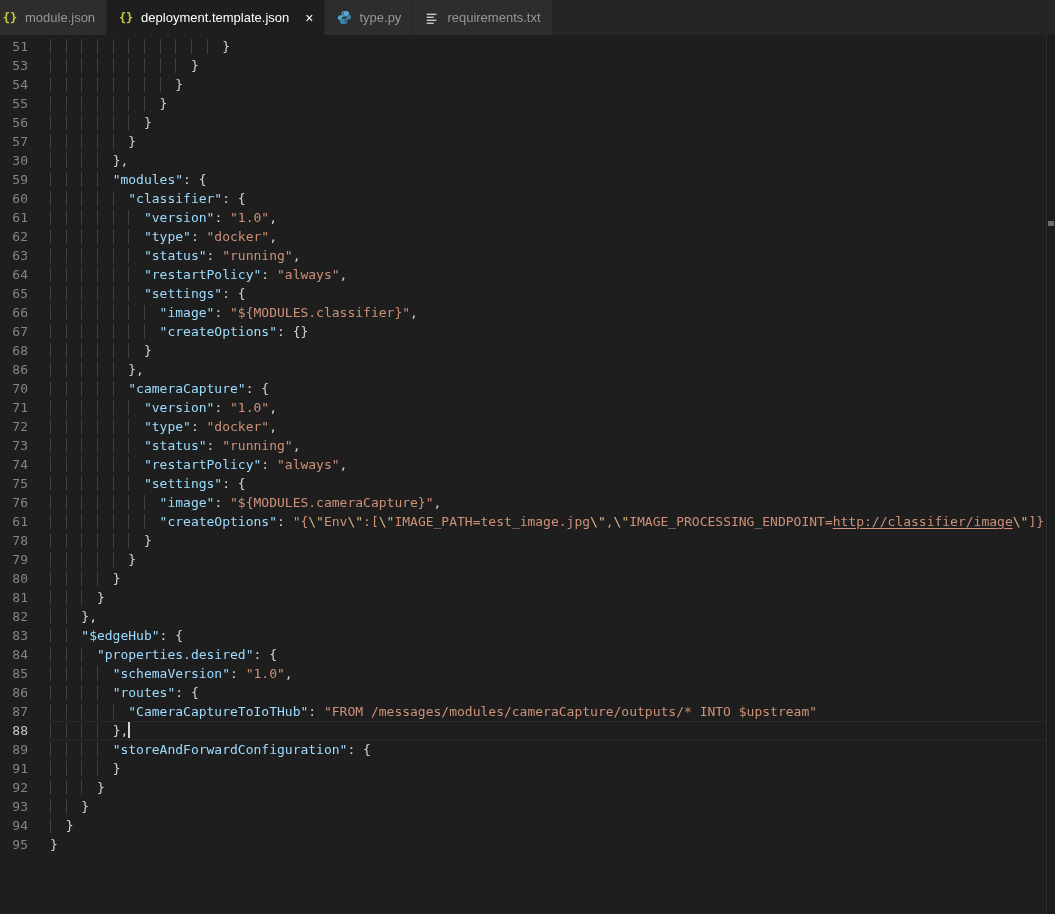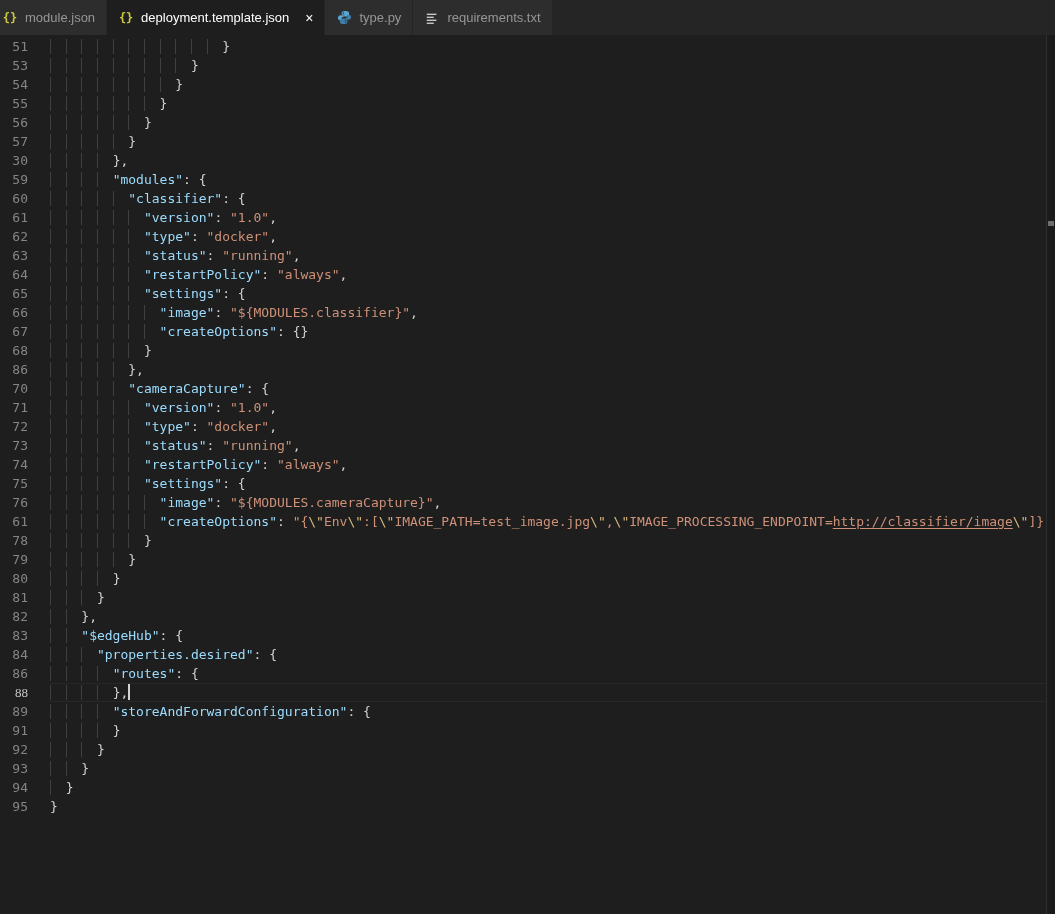--- a/index.html
+++ b/index.html
@@ -17,21 +17,21 @@
   .tabicon.json { color:var(--json-icon,#cbcb41); font-family:"DejaVu Sans Mono",monospace; font-weight:bold; font-size:12px; letter-spacing:0; }
   .close { margin-left:9px; font-size:14px; line-height:14px; color:var(--tab-active-fg,#ffffff); }
 
   
   .editor { position:absolute; left:0; top:35px; right:0; bottom:0; padding-top:2px;
             font-family:"DejaVu Sans Mono","Liberation Mono",monospace; font-size:13px; line-height:19px;
             background:var(--editor-bg,#1e1e1e); overflow:hidden; }
   .row { display:flex; height:19px; }
   .gutter { width:50px; flex:none; text-align:right; padding-right:22px;
             color:var(--line-number,#858585); user-select:none; }
-  .row.current .gutter { color:var(--line-number-active,#c6c6c6);font-family:Liberation Serif, serif; }
+  .row.current .gutter { color:var(--line-number-active,#c6c6c6); }
   .content { flex:1; white-space:pre; overflow:hidden; }
   .row.current .content { box-shadow: inset 0 1px 0 var(--current-line-border,#282828),
                                       inset 0 -1px 0 var(--current-line-border,#282828); }
   .ind { background-image: repeating-linear-gradient(to right,
             var(--indent-guide,#404040) 0, var(--indent-guide,#404040) 1px,
             transparent 1px, transparent 2ch); }
   .k { color:var(--key,#9cdcfe); }
   .s { color:var(--string,#ce9178); }
   .e { color:var(--escape,#d7ba7d); }
   .n { color:var(--number,#b5cea8); }
@@ -207,22 +207,30 @@
     </div>
     <div class="row">
       <div class="gutter">83</div>
       <div class="content"><span class="ind">    </span><span class="k">"$edgeHub"</span><span class="p">: {</span></div>
     </div>
     <div class="row">
       <div class="gutter">84</div>
       <div class="content"><span class="ind">      </span><span class="k">"properties.desired"</span><span class="p">: {</span></div>
     </div>
     <div class="row">
+      <div class="gutter">85</div>
+      <div class="content"><span class="ind">        </span><span class="k">"schemaVersion"</span><span class="p">: </span><span class="s">"1.0"</span><span class="p">,</span></div>
+    </div>
+    <div class="row">
       <div class="gutter">86</div>
       <div class="content"><span class="ind">        </span><span class="k">"routes"</span><span class="p">: {</span></div>
+    </div>
+    <div class="row">
+      <div class="gutter">87</div>
+      <div class="content"><span class="ind">          </span><span class="k">"CameraCaptureToIoTHub"</span><span class="p">: </span><span class="s">"FROM /messages/modules/cameraCapture/outputs/* INTO $upstream"</span></div>
     </div>
     <div class="row current">
       <div class="gutter">88</div>
       <div class="content"><span class="ind">        </span><span class="p">},</span><span class="cursor"></span></div>
     </div>
     <div class="row">
       <div class="gutter">89</div>
       <div class="content"><span class="ind">        </span><span class="k">"storeAndForwardConfiguration"</span><span class="p">: {</span></div>
     </div>
     <div class="row">

